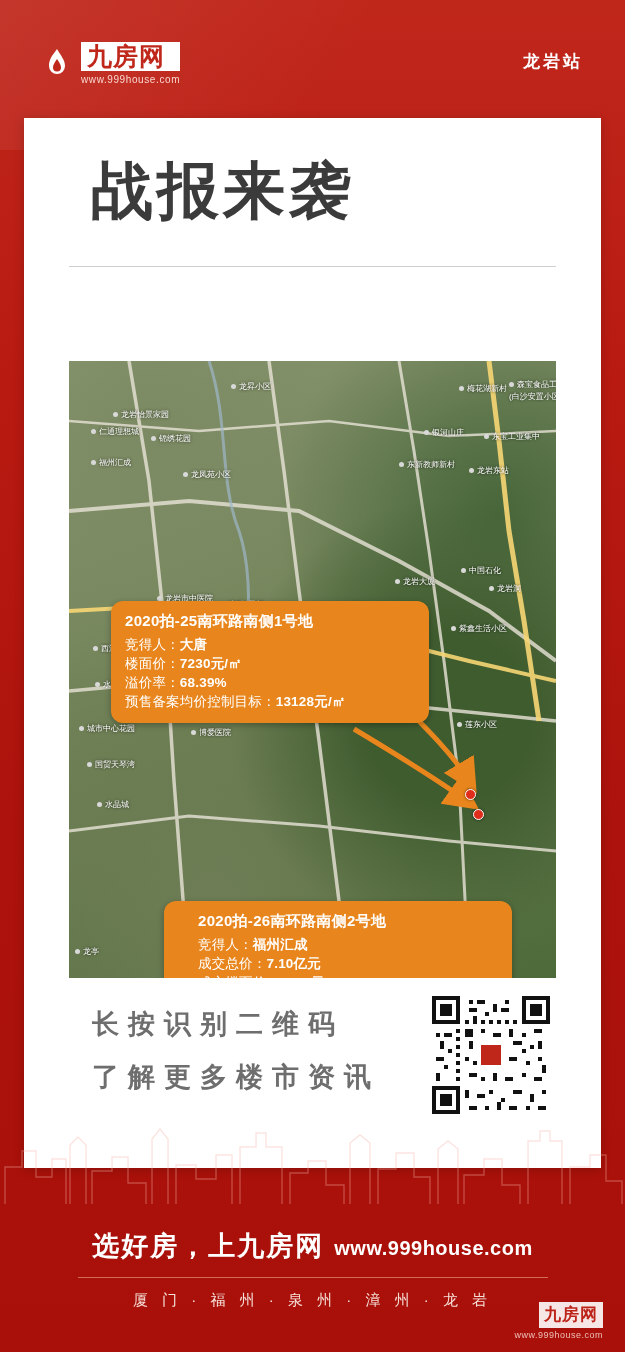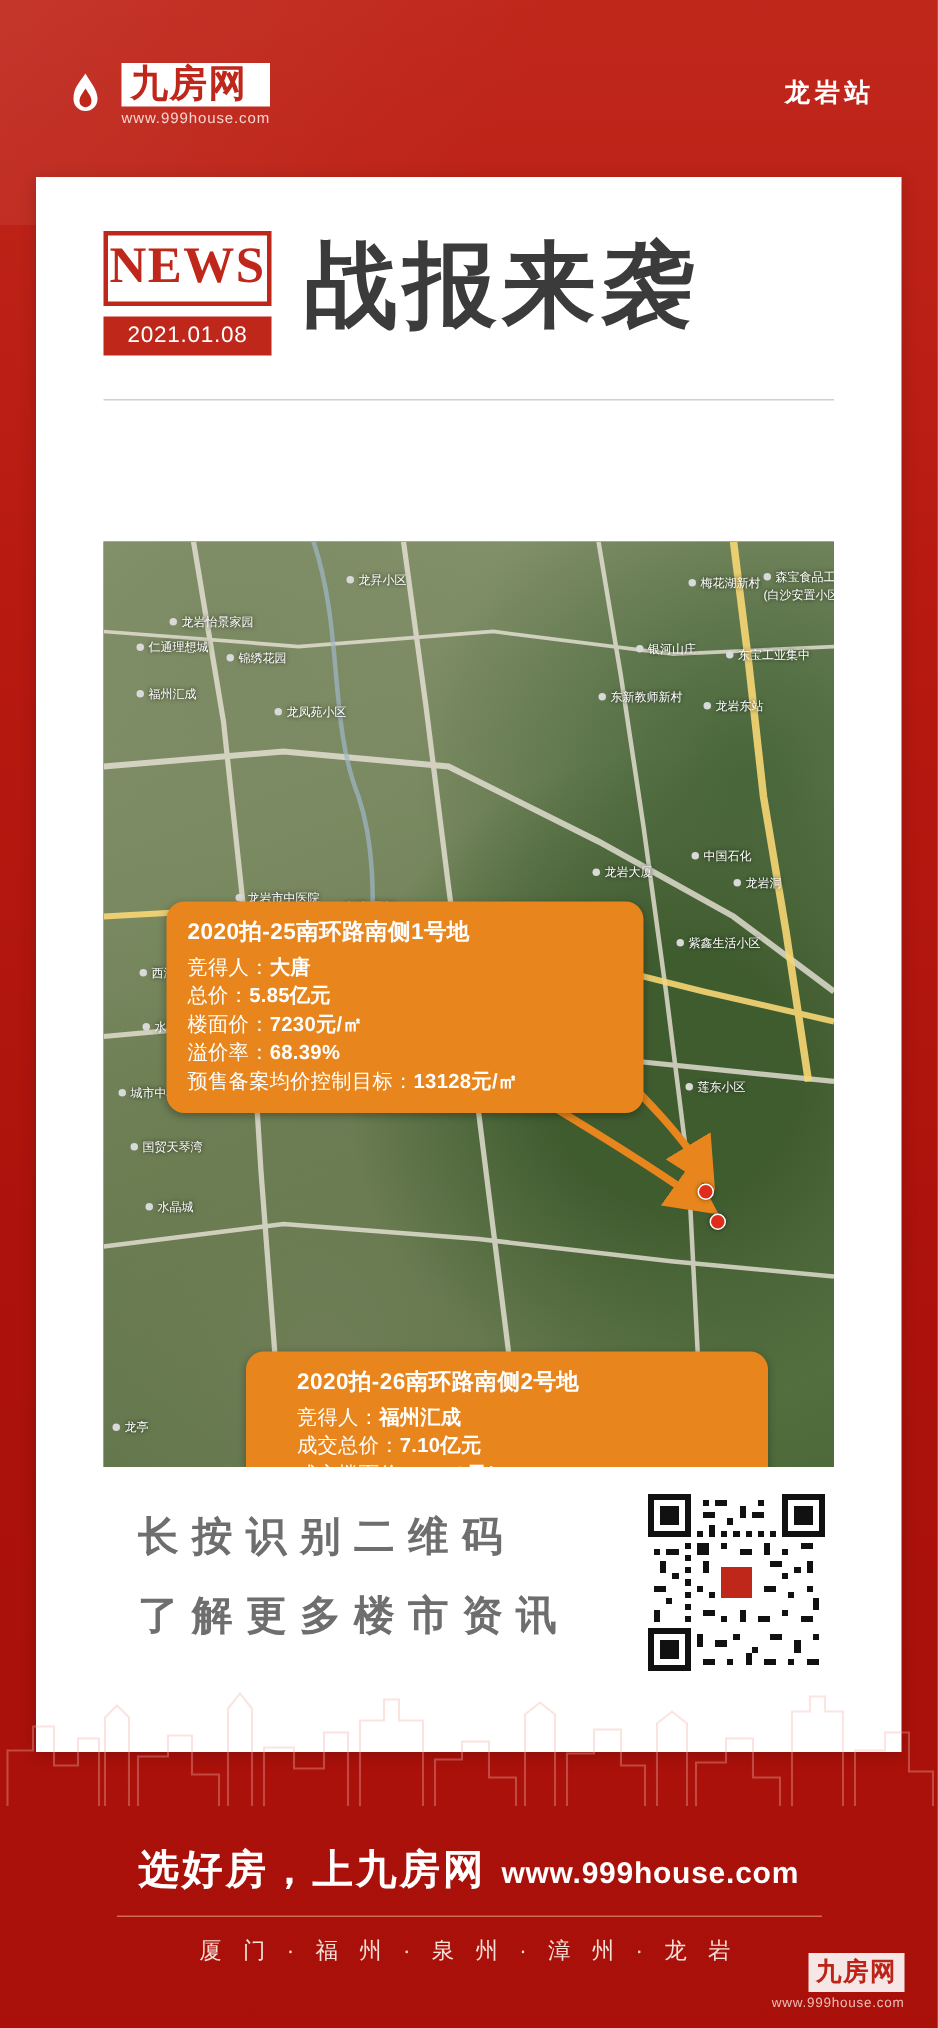--- a/index.html
+++ b/index.html
@@ -369,24 +369,20 @@
         </span>
         <span class="logo-sub">www.999house.com</span>
       </span>
     </div>
     <div class="station">龙岩站</div>
   </div>
 
   <div class="card">
 
     <div class="news-row">
-      <div class="news-badge">
-        <div class="news-word">NEWS</div>
-        <div class="news-date">2021.01.08</div>
-      </div>
       <div class="news-headline">战报来袭</div>
     </div>
 
     <div class="divider"></div>
 
 
     <div class="map">
       <div class="map-bg"></div>
 
       <svg class="map-roads" viewBox="0 0 487 617" preserveAspectRatio="none">
@@ -455,21 +451,20 @@
         <path d="M285 368 C330 395 370 420 398 440" stroke="#e8861d" stroke-width="5" fill="none" marker-end="url(#arw)"></path>
         <path d="M330 340 C360 370 385 395 400 420" stroke="#e8861d" stroke-width="5" fill="none" marker-end="url(#arw)"></path>
       </svg>
 
       <div class="marker-dot" style="left:396px; top:428px;"></div>
       <div class="marker-dot" style="left:404px; top:448px;"></div>
 
       <div class="callout callout-1">
         <div class="c-title">2020拍-25南环路南侧1号地</div>
         <div class="c-line"><span>竞得人：</span><b>大唐</b></div>
-        <div class="c-line"><span>总价：</span><b>5.85亿元</b></div>
         <div class="c-line"><span>楼面价：</span><b>7230元/㎡</b></div>
         <div class="c-line"><span>溢价率：</span><b>68.39%</b></div>
         <div class="c-line"><span>预售备案均价控制目标：</span><b>13128元/㎡</b></div>
       </div>
 
       <div class="callout callout-2">
         <div class="c-title">2020拍-26南环路南侧2号地</div>
         <div class="c-line"><span>竞得人：</span><b>福州汇成</b></div>
         <div class="c-line"><span>成交总价：</span><b>7.10亿元</b></div>
         <div class="c-line"><span>成交楼面价：</span><b>7579元/㎡</b></div>

